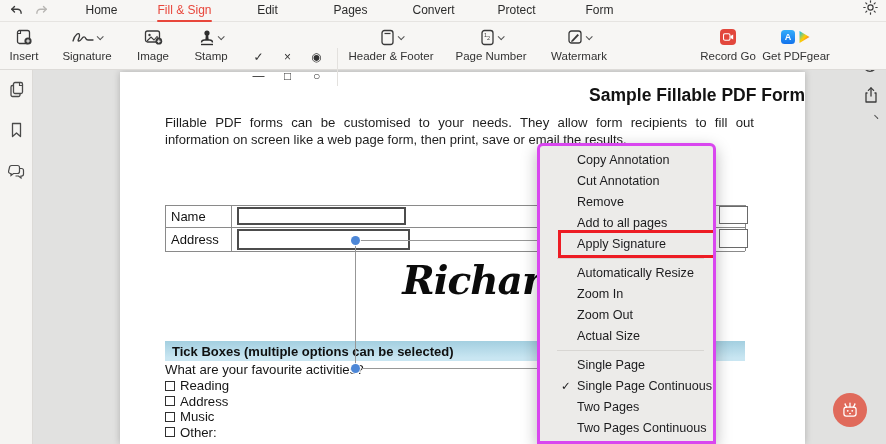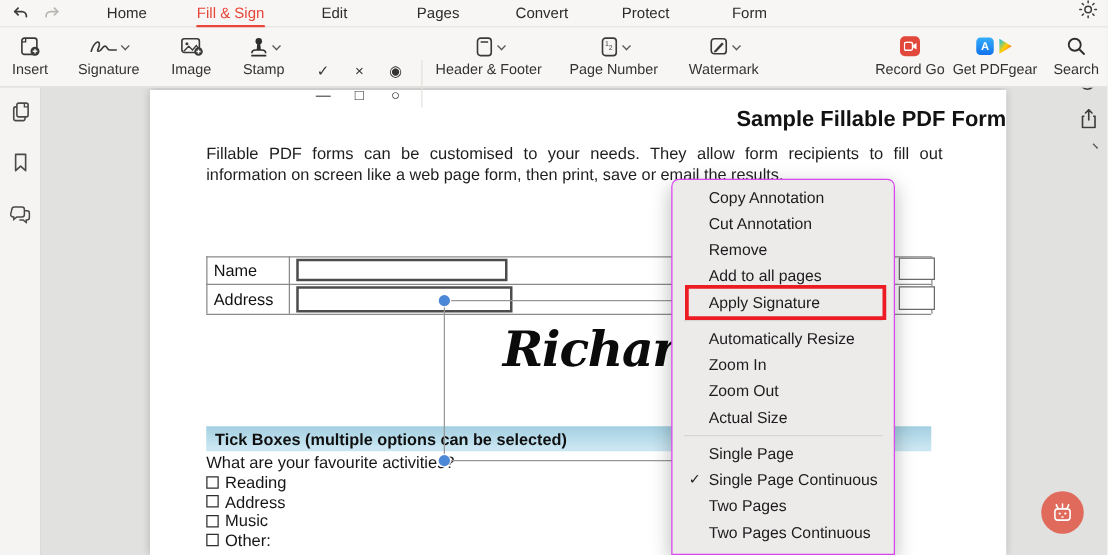--- a/index.html
+++ b/index.html
@@ -51,21 +51,21 @@
   .tick-list { position:absolute; left:45px; top:306px; }
   .tick-row { display:flex; align-items:center; height:15.5px; }
   .tick-box { width:10px; height:10px; border:1.5px solid #2f2f2f; margin-right:5px; background:#fff; }
   .tick-label { font-size:13.2px; color:#161616; }
 
   
   .sel-line { position:absolute; background:#979797; z-index:5; }
   .sel-dot { position:absolute; width:9px; height:9px; border-radius:50%; background:#4d87d7; box-shadow:0 0 0 1px rgba(255,255,255,0.9); z-index:6; }
 
   
-  .ctx { position:absolute; left:537px; top:143px; width:179px; height:301px; background:#ecebe9; border:1px solid #d946ef; border-radius:6px 6px 0 0; box-shadow:0 5px 16px rgba(0,0,0,0.28); padding-top:3.5px; z-index:40; overflow:hidden; }
+  .ctx { position:absolute; left:537px; top:143px; width:179px; height:301px; background:#ecebe9; border:3px solid #d946ef; border-radius:6px 6px 0 0; box-shadow:0 5px 16px rgba(0,0,0,0.28); padding-top:3.5px; z-index:40; overflow:hidden;padding-left:8px; }
   .ctx-item { position:relative; height:21px; line-height:21px; padding-left:29px; font-size:12.6px; color:#1c1c1e; white-space:nowrap; cursor:default; }
   .ctx-sep { height:1px; background:#d8d6d3; margin:3.5px 9px; }
   .ctx-check { position:absolute; left:13px; top:0; font-size:11.5px; color:#1c1c1e; }
   .red-box { position:absolute; left:10px; top:-4px; width:161px; height:28px; border:3px solid #ed1c24; pointer-events:none; }
 
   
   .robot-btn { position:absolute; left:833px; top:393px; width:34px; height:34px; border-radius:50%; background:#e06a5b; display:flex; align-items:center; justify-content:center; z-index:50; cursor:pointer; }
 
   svg { display:block; }
 </style>
@@ -264,29 +264,20 @@
                 <stop offset="1" stop-color="#f23b55"></stop>
               </linearGradient>
             </defs>
             <path d="M1.5 1 L11.5 7 L1.5 13 z" fill="url(#gp)"></path>
           </svg>
       </span>
     </div>
     <div class="tbi-label">Get PDFgear</div>
   </div>
 
-  <div class="tbi" style="left:838px;width:46px;">
-    <div class="tbi-icon">
-      <svg width="16" height="16" viewBox="0 0 16 16">
-          <circle cx="6.8" cy="6.8" r="4.8" fill="none" stroke="#2e2e2e" stroke-width="1.5"></circle>
-          <line x1="10.4" y1="10.4" x2="14.2" y2="14.2" stroke="#2e2e2e" stroke-width="1.5" stroke-linecap="round"></line>
-        </svg>
-    </div>
-    <div class="tbi-label">Search</div>
-  </div>
 </div>
 
 <div class="sidebar">
   <div class="sb-icon" style="margin-top:4px;">
     <svg width="16" height="17" viewBox="0 0 16 17">
         <rect x="4.5" y="1.5" width="9" height="11" rx="1.5" fill="none" stroke="#4a4a4a" stroke-width="1.3"></rect>
         <path d="M10.5 1.5 v3 h3" fill="none" stroke="#4a4a4a" stroke-width="1.1"></path>
         <path d="M4.5 4.5 h-1 a1.5 1.5 0 0 0 -1.5 1.5 v8 a1.5 1.5 0 0 0 1.5 1.5 h6 a1.5 1.5 0 0 0 1.5 -1.5 v-1.5" fill="none" stroke="#4a4a4a" stroke-width="1.3"></path>
       </svg>
   </div>

